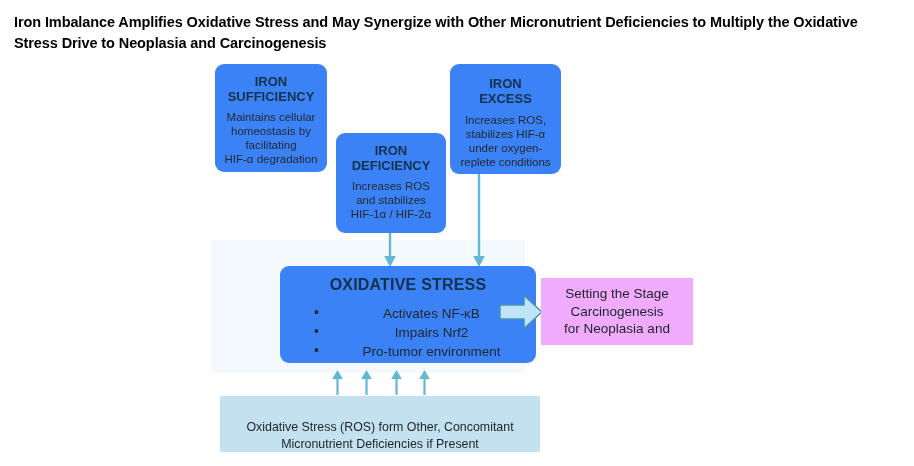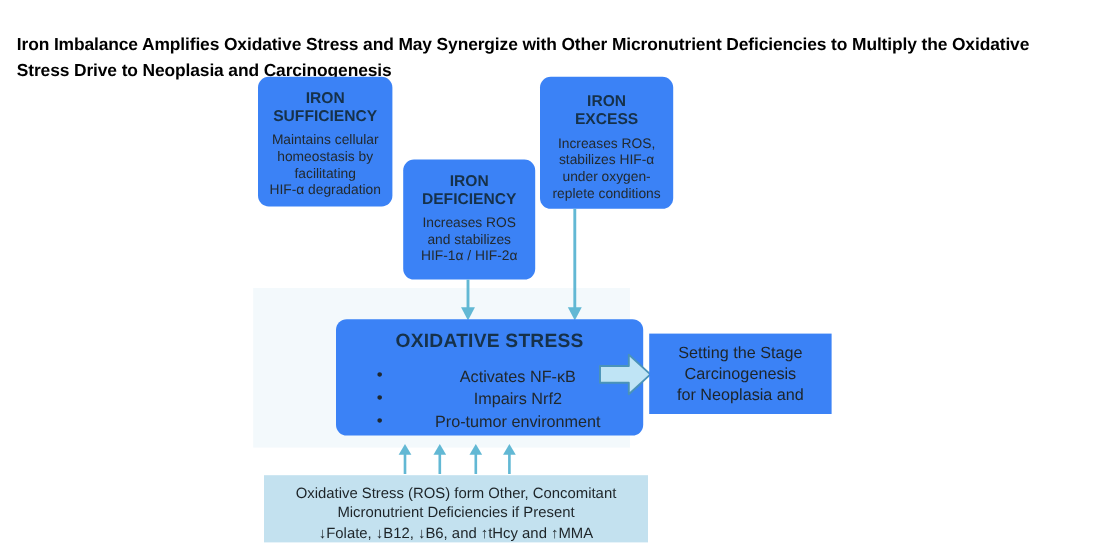--- a/index.html
+++ b/index.html
@@ -16,21 +16,21 @@
     width: 914px;
     height: 466px;
     background: #ffffff;
     overflow: hidden;
   }
 
   
   #title {
     position: absolute;
     left: 14px;
-    top: 28px;
+    top: 12px;
     width: 880px;
     font-size: 14.5px;
     font-weight: bold;
     color: #000000;
     line-height: 1.45;
     letter-spacing: -0.1px;
   }
 
   
   #core-panel {
@@ -124,21 +124,21 @@
     font-size: 14px;
   }
 
   
   #node-outcome {
     position: absolute;
     left: 541px;
     top: 278px;
     width: 152px;
     height: 67px;
-    background: #3b82f6;
+    background: #f0abfc;
     border-radius: 0;
     box-sizing: border-box;
     display: flex;
     align-items: center;
     justify-content: center;
     text-align: center;
   }
   #node-outcome .body {
     font-size: 13.5px;
     line-height: 1.3;
@@ -271,16 +271,15 @@
     <polygon points="6.5,0 1.2,9 11.8,9" fill="#62b8d4"></polygon>
   </svg>
   <svg class="arrow-svg" style="left:418px; top:370px;" width="13" height="25" viewBox="0 0 13 25">
     <line x1="6.5" y1="25" x2="6.5" y2="8" stroke="#62b8d4" stroke-width="2.2"></line>
     <polygon points="6.5,0 1.2,9 11.8,9" fill="#62b8d4"></polygon>
   </svg>
 
   <div id="node-micronutrients">
     <div class="line">Oxidative Stress (ROS) form Other, Concomitant</div>
     <div class="line">Micronutrient Deficiencies if Present</div>
-    <div class="line">↓Folate, ↓B12, ↓B6, and ↑tHcy and ↑MMA</div>
   </div>
 
 </div>
 
 </body></html>

